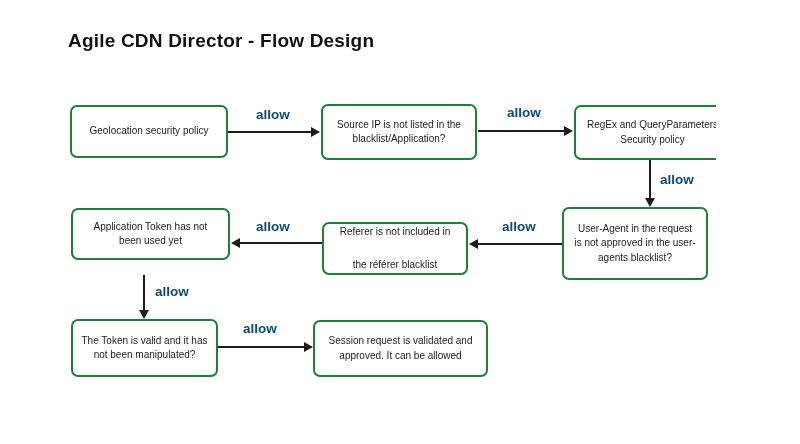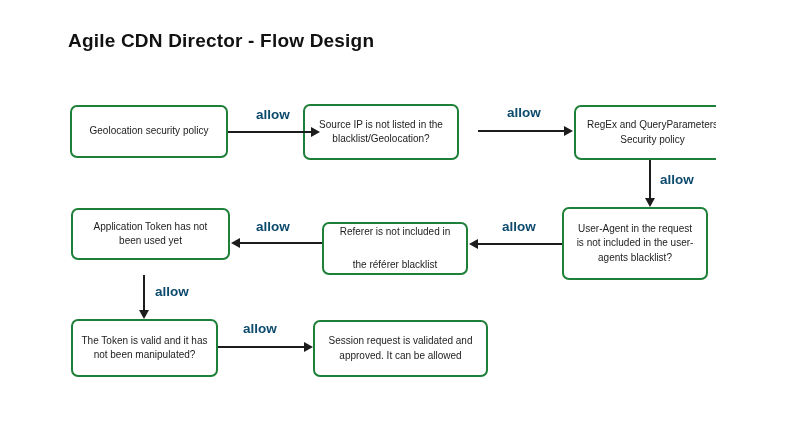--- a/index.html
+++ b/index.html
@@ -17,21 +17,21 @@
     font-size:19px;font-weight:700;color:#111;letter-spacing:.2px;
   }
   .node{
     position:absolute;display:flex;flex-direction:column;align-items:center;justify-content:center;
     border:2px solid var(--green);border-radius:7px;background:#fff;
     color:var(--ink);font-size:10px;line-height:1.45;text-align:center;
     padding:3px 4px;
   }
   .node span{display:block;white-space:nowrap;}
   .n1{left:70px;top:105px;width:158px;height:53px;}
-  .n2{left:303px;top:104px;width:156px;height:56px;justify-content:center;}
+  .n2{left:321px;top:104px;width:156px;height:56px;justify-content:center;}
   .n3{left:574px;top:105px;width:157px;height:55px;}
   .n4{left:562px;top:207px;width:146px;height:73px;border-width:2.5px;}
   .n5{left:322px;top:222px;width:146px;height:53px;gap:18px;}
   .n6{left:71px;top:208px;width:159px;height:52px;}
   .n7{left:71px;top:319px;width:147px;height:58px;}
   .n8{left:313px;top:320px;width:175px;height:57px;}
 
   .line{position:absolute;background:var(--ink);}
   .head{position:absolute;width:0;height:0;}
   .head.right{border-top:5px solid transparent;border-bottom:5px solid transparent;border-left:9px solid var(--ink);}
@@ -77,31 +77,31 @@
 <div class="canvas">
 
   <h1 class="title">Agile CDN Director - Flow Design</h1>
 
   <div class="node n1">
     <span>Geolocation security policy</span>
   </div>
 
   <div class="node n2">
     <span>Source IP is  not listed in the</span>
-    <span>blacklist/Geolocation?</span>
+    <span>blacklist/Application?</span>
   </div>
 
   <div class="node n3">
     <span>RegEx and QueryParameters</span>
     <span>Security policy</span>
   </div>
 
   <div class="node n4">
     <span>User-Agent in the request</span>
-    <span>is not included in the user-</span>
+    <span>is not approved in the user-</span>
     <span>agents blacklist?</span>
   </div>
 
   <div class="node n5">
     <span>Referer is not included in</span>
     <span>the référer blacklist</span>
   </div>
 
   <div class="node n6">
     <span>Application Token has not</span>

